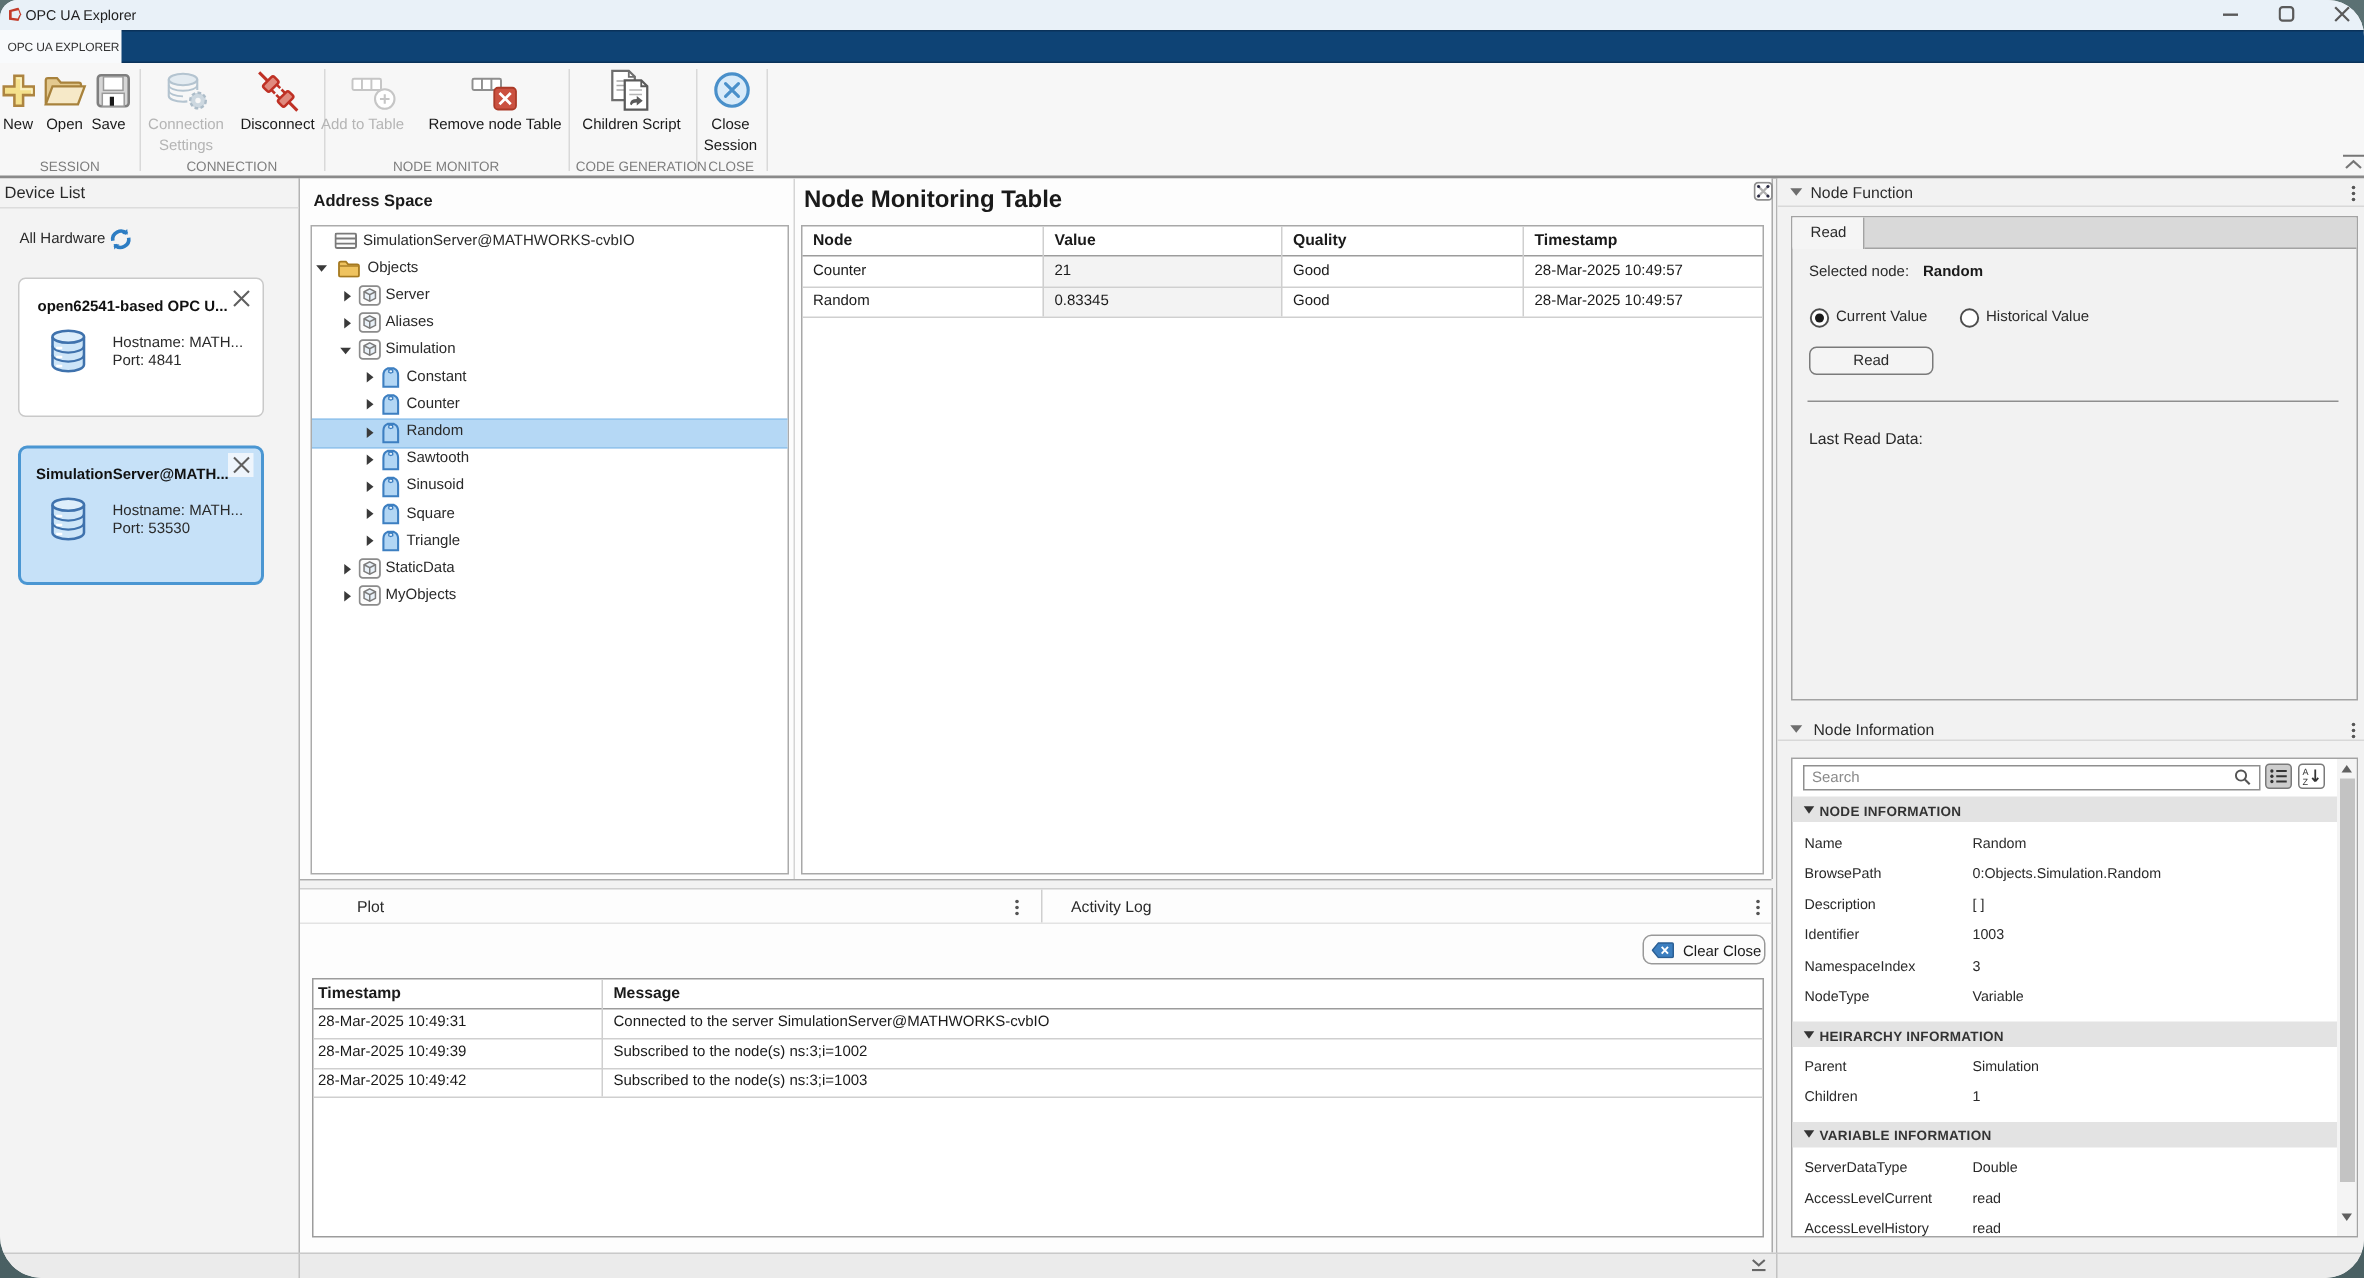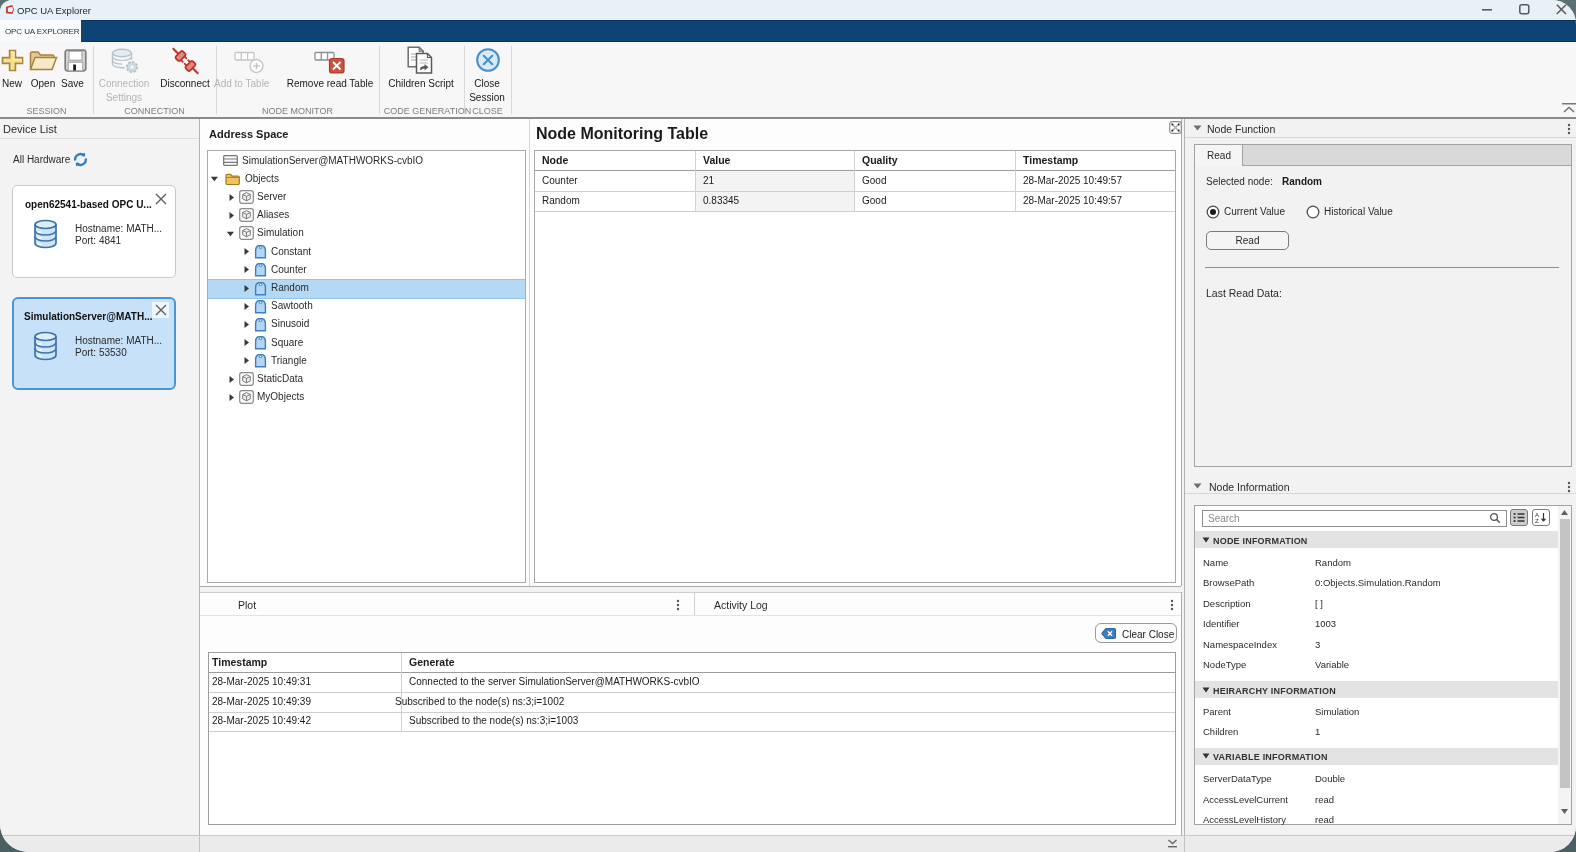--- a/index.html
+++ b/index.html
@@ -95,21 +95,21 @@
       <path d="M22.5 12.8 v6.4 M19.3 16 h6.4" stroke="#c6c6c6" stroke-width="1.4"></path>
     </svg>
 <div class="t hdr12 g" style="left:214px;top:77px;width:70px;">Add to Table</div>
 
 <svg class="ab" style="left:314px;top:50px" width="33" height="25" viewBox="0 0 33 25">
       <rect x="1" y="2.5" width="19" height="7.5" rx="1" fill="#fff" stroke="#8f8f8f" stroke-width="1.3"></rect>
       <path d="M7.3 2.5 v7.5 M13.6 2.5 v7.5" stroke="#8f8f8f" stroke-width="1.3"></path>
       <rect x="15.5" y="8.5" width="14.5" height="14.5" rx="2.5" fill="#cb5140" stroke="#ab3a28" stroke-width="1.2"></rect>
       <path d="M19 12 l7.5 7.5 M26.5 12 l-7.5 7.5" stroke="#fff" stroke-width="1.8"></path>
     </svg>
-<div class="t hdr12" style="left:275px;top:77px;width:110px;text-align:center">Remove read Table</div>
+<div class="t hdr12" style="left:275px;top:77px;width:110px;text-align:center">Remove node Table</div>
 
 <svg class="ab" style="left:407px;top:46px" width="28" height="29" viewBox="0 0 28 29">
       <path d="M1.2 1.2 h11 l4 4 v15.5 h-15 z" fill="#fff" stroke="#6e6e6e" stroke-width="1.5"></path>
       <path d="M12.2 1.2 v4 h4" fill="none" stroke="#6e6e6e" stroke-width="1.2"></path>
       <path d="M4 8 h9 M4 11 h9 M4 14 h9" stroke="#a8a8a8" stroke-width="1.1"></path>
       <path d="M9.5 7.5 h11 l4 4 v15.5 h-15 z" fill="#fff" stroke="#5a5a5a" stroke-width="1.5"></path>
       <path d="M20.5 7.5 v4 h4" fill="none" stroke="#5a5a5a" stroke-width="1.2"></path>
       <path d="M12.5 14 h8.5 M12.5 17 h8.5" stroke="#b5b5b5" stroke-width="1.1"></path>
       <path d="M13 23.5 q0-3.5 4.5-3.5 l0 -2 4 3.2 -4 3.2 0 -2 q-3 0-3.3 1.8 z" fill="#5a5a5a"></path>
     </svg>
@@ -349,25 +349,25 @@
     </svg>
 <div class="t" style="left:1122px;top:627.5px">Clear Close</div>
 
 <div class="ab" style="left:208px;top:652px;width:968px;height:173px;background:#fff;border:1px solid #9c9c9c;box-sizing:border-box"></div>
 <div class="ab" style="left:209px;top:672px;width:966px;height:1px;background:#9c9c9c"></div>
 <div class="ab" style="left:209px;top:692px;width:966px;height:1px;background:#cfcfcf"></div>
 <div class="ab" style="left:209px;top:712px;width:966px;height:1px;background:#cfcfcf"></div>
 <div class="ab" style="left:209px;top:731px;width:966px;height:1px;background:#cfcfcf"></div>
 <div class="ab" style="left:401px;top:653px;width:1px;height:78px;background:#cfcfcf"></div>
 <div class="t b hdr12" style="left:212px;top:655px">Timestamp</div>
-<div class="t b hdr12" style="left:409px;top:655px">Generate</div>
+<div class="t b hdr12" style="left:409px;top:655px">Message</div>
 <div class="t hdr12" style="left:212px;top:675px">28-Mar-2025 10:49:31</div>
 <div class="t hdr12" style="left:409px;top:675px">Connected to the server SimulationServer@MATHWORKS-cvbIO</div>
 <div class="t hdr12" style="left:212px;top:695px">28-Mar-2025 10:49:39</div>
-<div class="t hdr12" style="left:395px;top:695px">Subscribed to the node(s) ns:3;i=1002</div>
+<div class="t hdr12" style="left:409px;top:695px">Subscribed to the node(s) ns:3;i=1002</div>
 <div class="t hdr12" style="left:212px;top:714px">28-Mar-2025 10:49:42</div>
 <div class="t hdr12" style="left:409px;top:714px">Subscribed to the node(s) ns:3;i=1003</div>
 
 <div class="ab" style="left:1184px;top:119px;width:1px;height:733px;background:#b3b3b3"></div>
 <div class="ab" style="left:1185px;top:119px;width:391px;height:716px;background:#f2f2f2"></div>
 <svg class="ab" style="left:1193px;top:125px" width="9" height="6">
       <polygon points="0.5,0.5 8.5,0.5 4.5,5.5" fill="#6e6e6e"></polygon>
     </svg>
 <div class="t" style="left:1207px;top:122px;font-size:10.5px;color:#2a2a2a">Node Function</div>
 <svg class="ab" style="left:1567px;top:123px" width="4" height="12">

